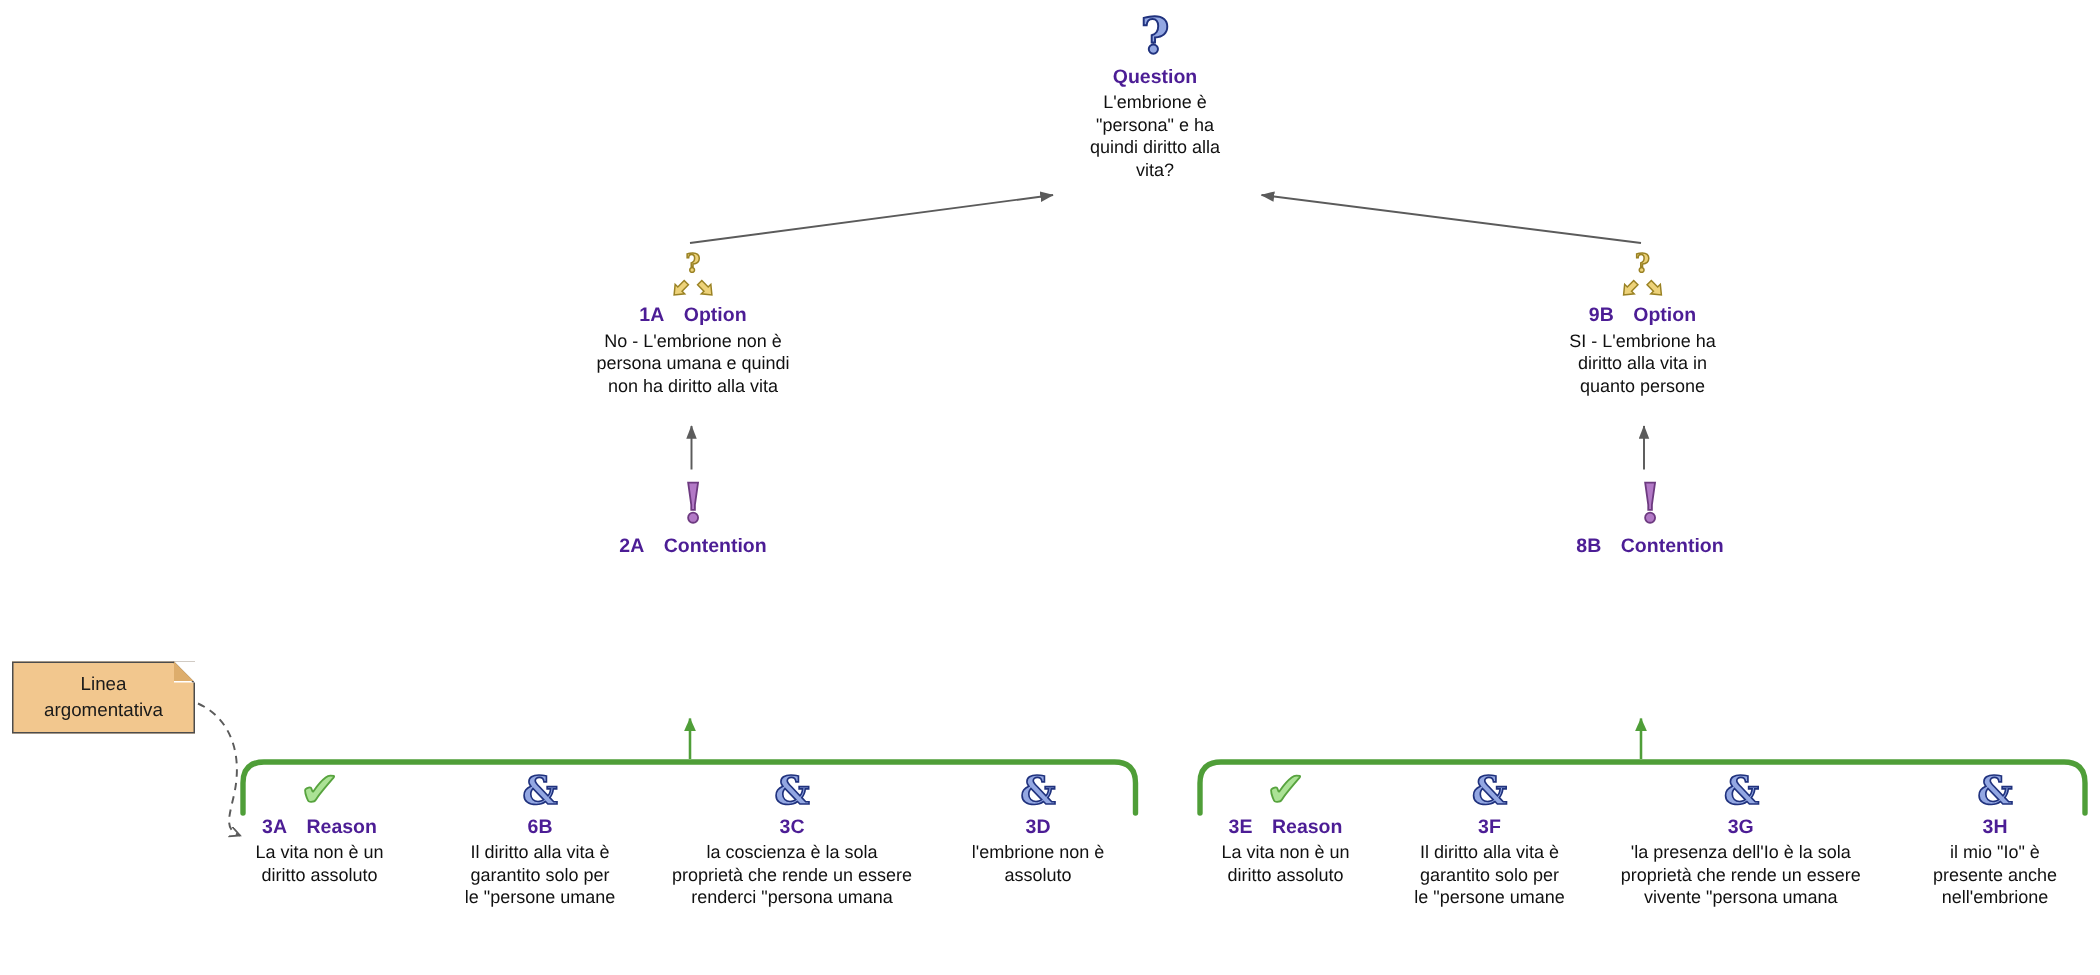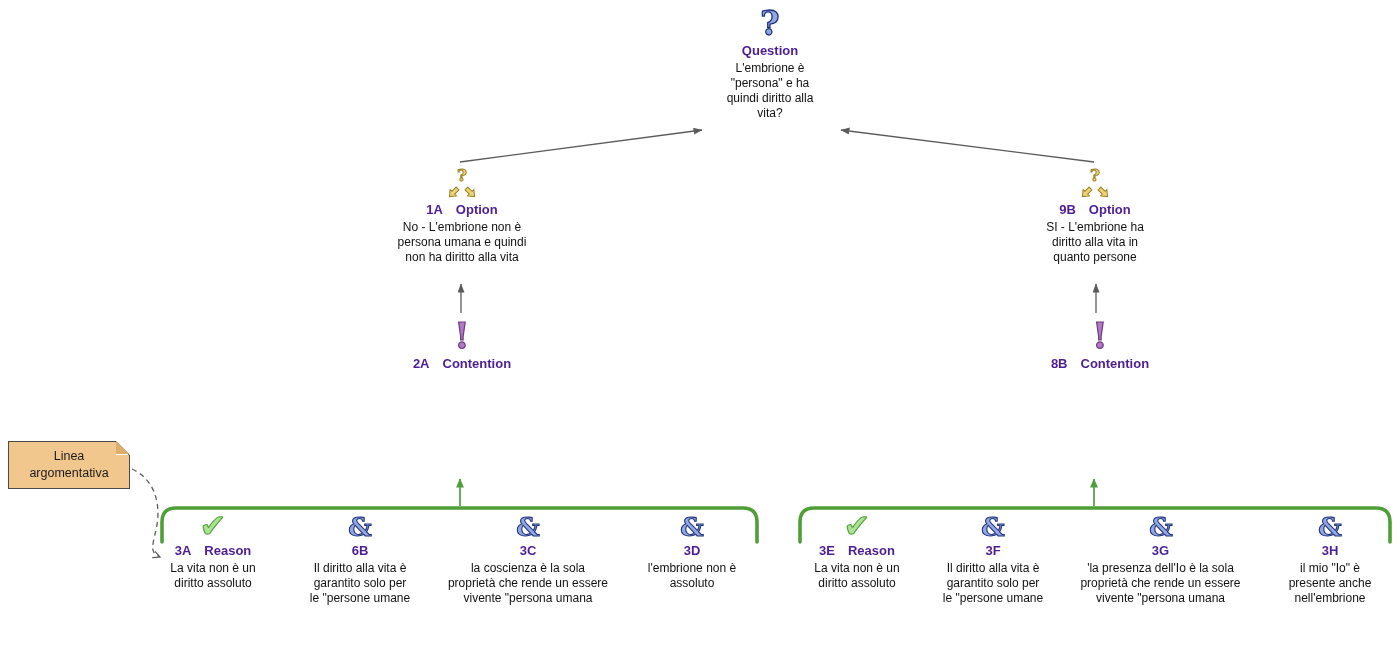--- a/index.html
+++ b/index.html
@@ -161,21 +161,21 @@
   <div class="node" style="left:418px;top:513px;width:220px;">
     <svg class="node-icon" width="28" height="28">
       <text x="14" y="23" text-anchor="middle" font-family="DejaVu Serif, serif" font-size="26" font-weight="bold" style="fill:var(--icon-blue-fill,#93a7e2);stroke:var(--icon-blue-stroke,#20327e);stroke-width:1.1">&amp;</text>
     </svg>
     <div class="node-label">
       <span>3C</span>
 
     </div>
     <div class="node-text">la coscienza è la sola
 proprietà che rende un essere
-vivente "persona umana</div>
+renderci "persona umana</div>
   </div>
 
   <div class="node" style="left:617px;top:513px;width:150px;">
     <svg class="node-icon" width="28" height="28">
       <text x="14" y="23" text-anchor="middle" font-family="DejaVu Serif, serif" font-size="26" font-weight="bold" style="fill:var(--icon-blue-fill,#93a7e2);stroke:var(--icon-blue-stroke,#20327e);stroke-width:1.1">&amp;</text>
     </svg>
     <div class="node-label">
       <span>3D</span>
 
     </div>

